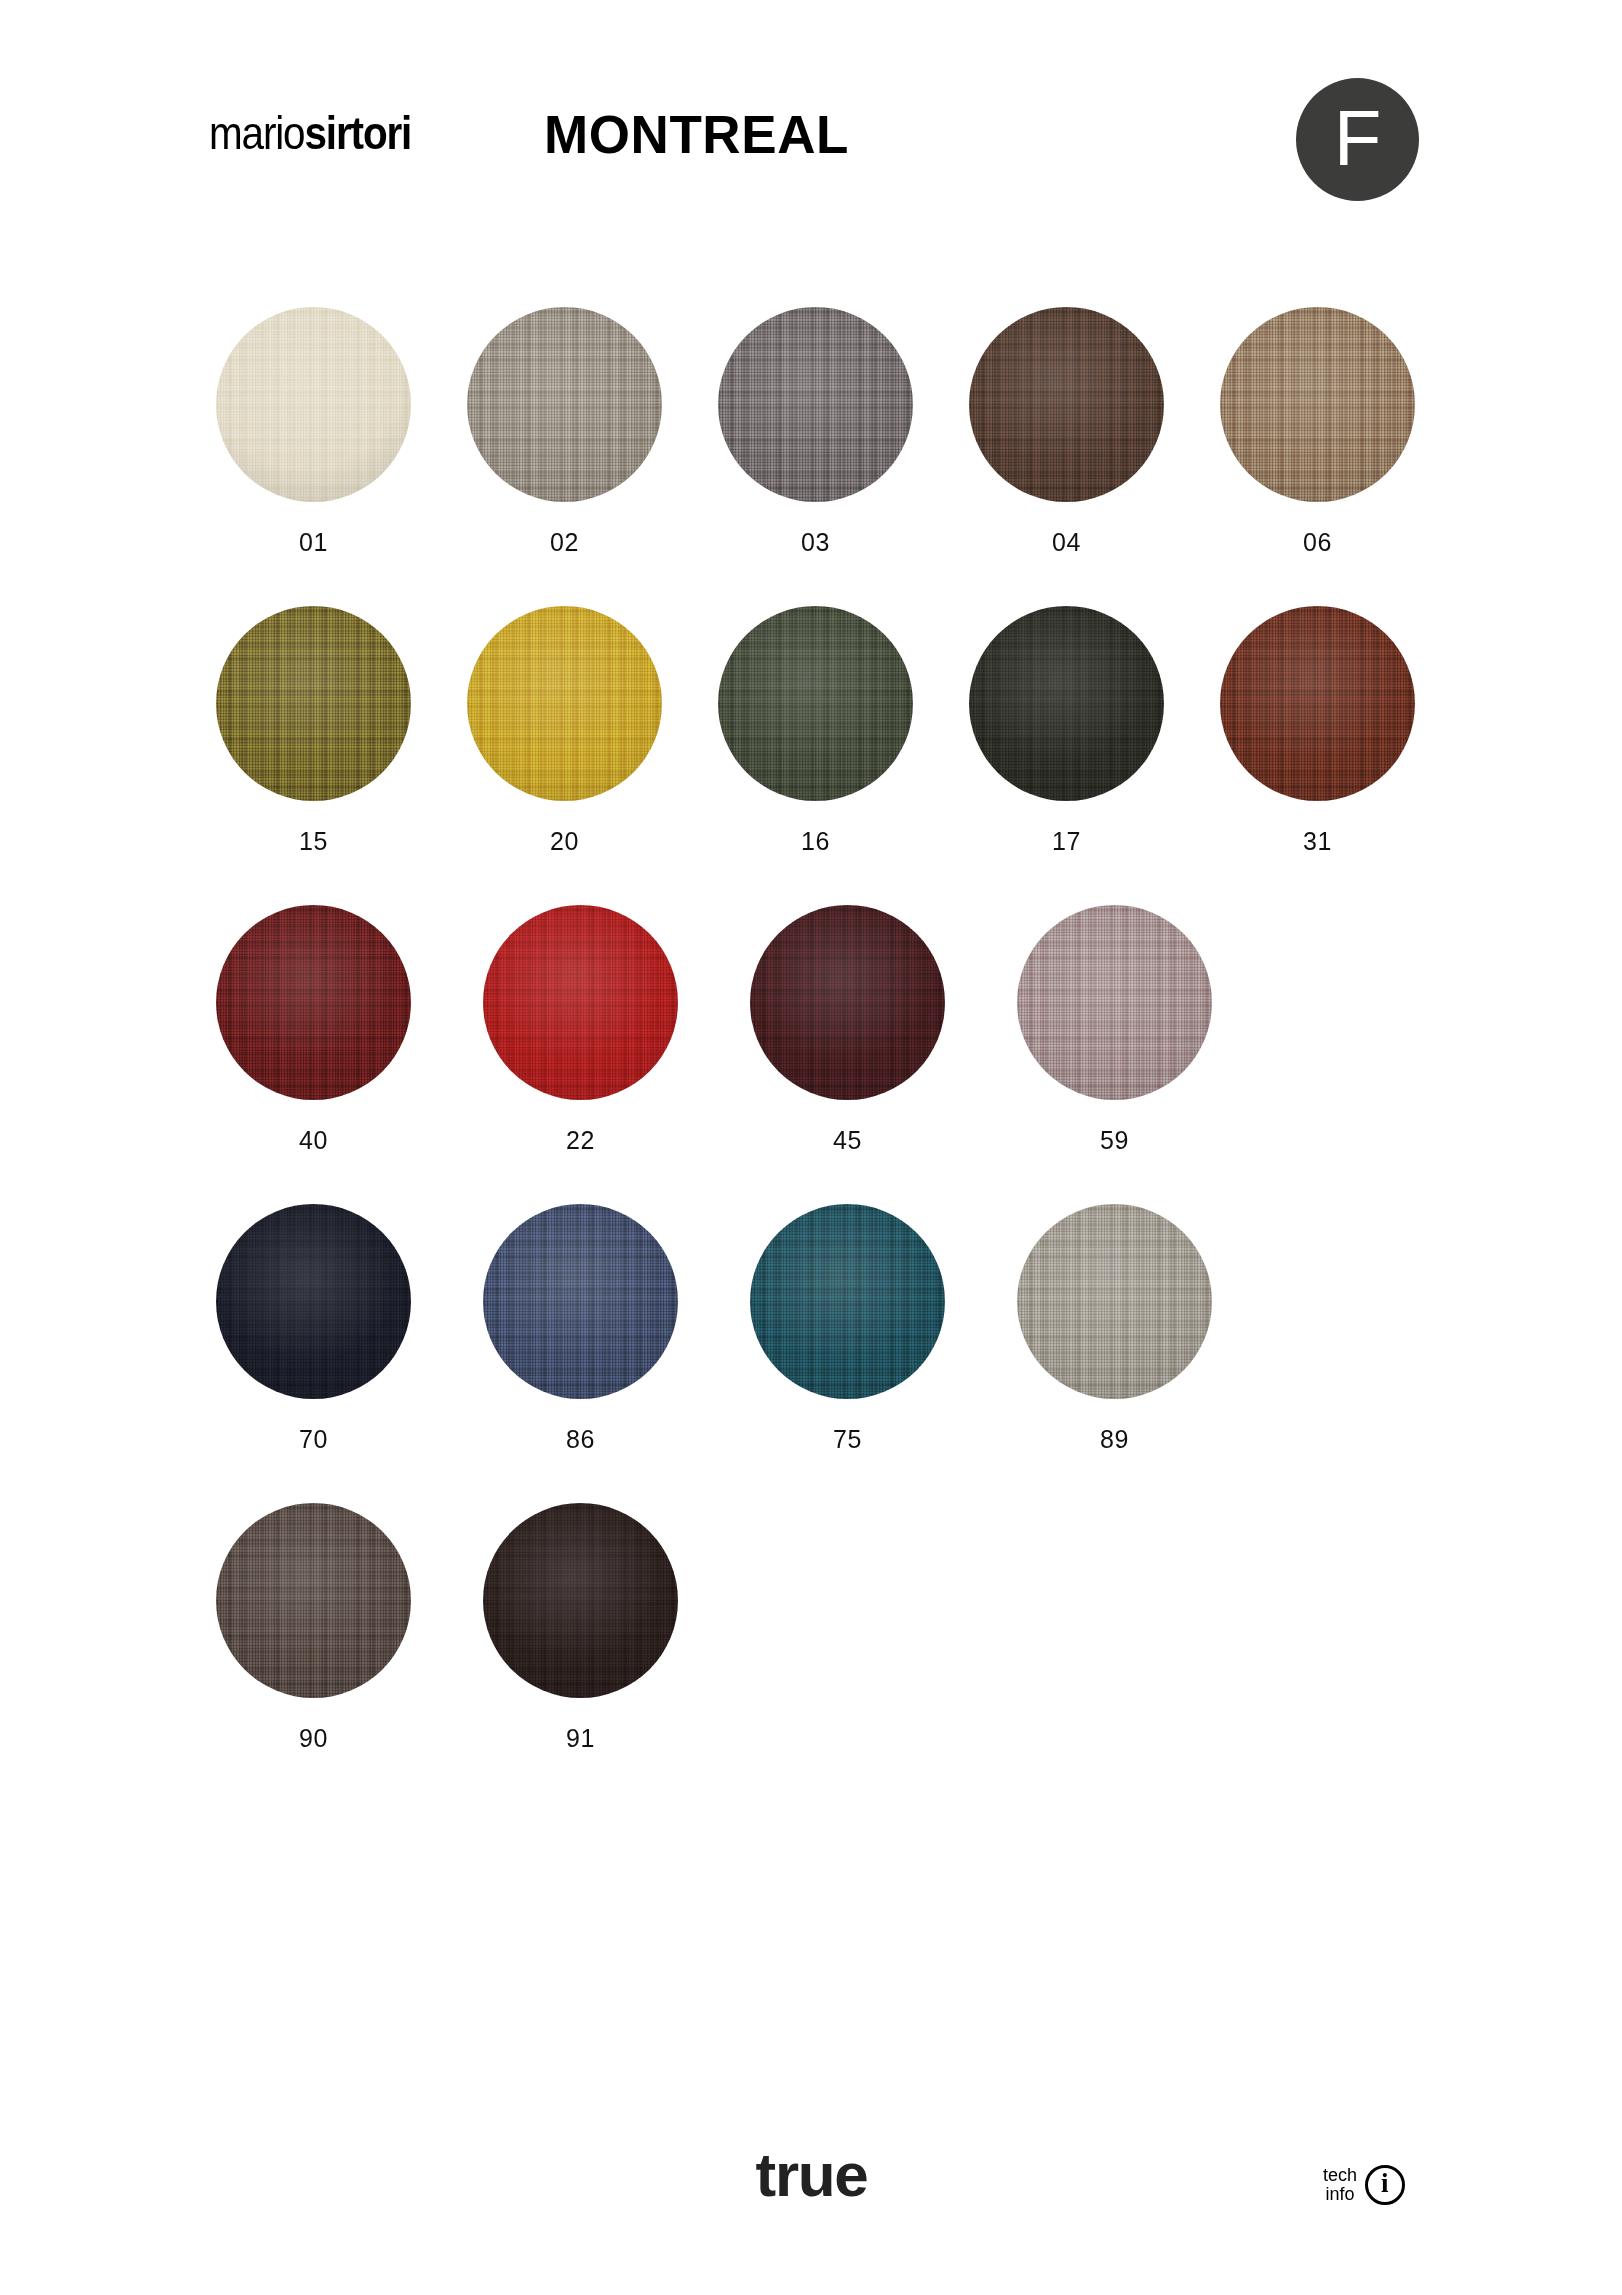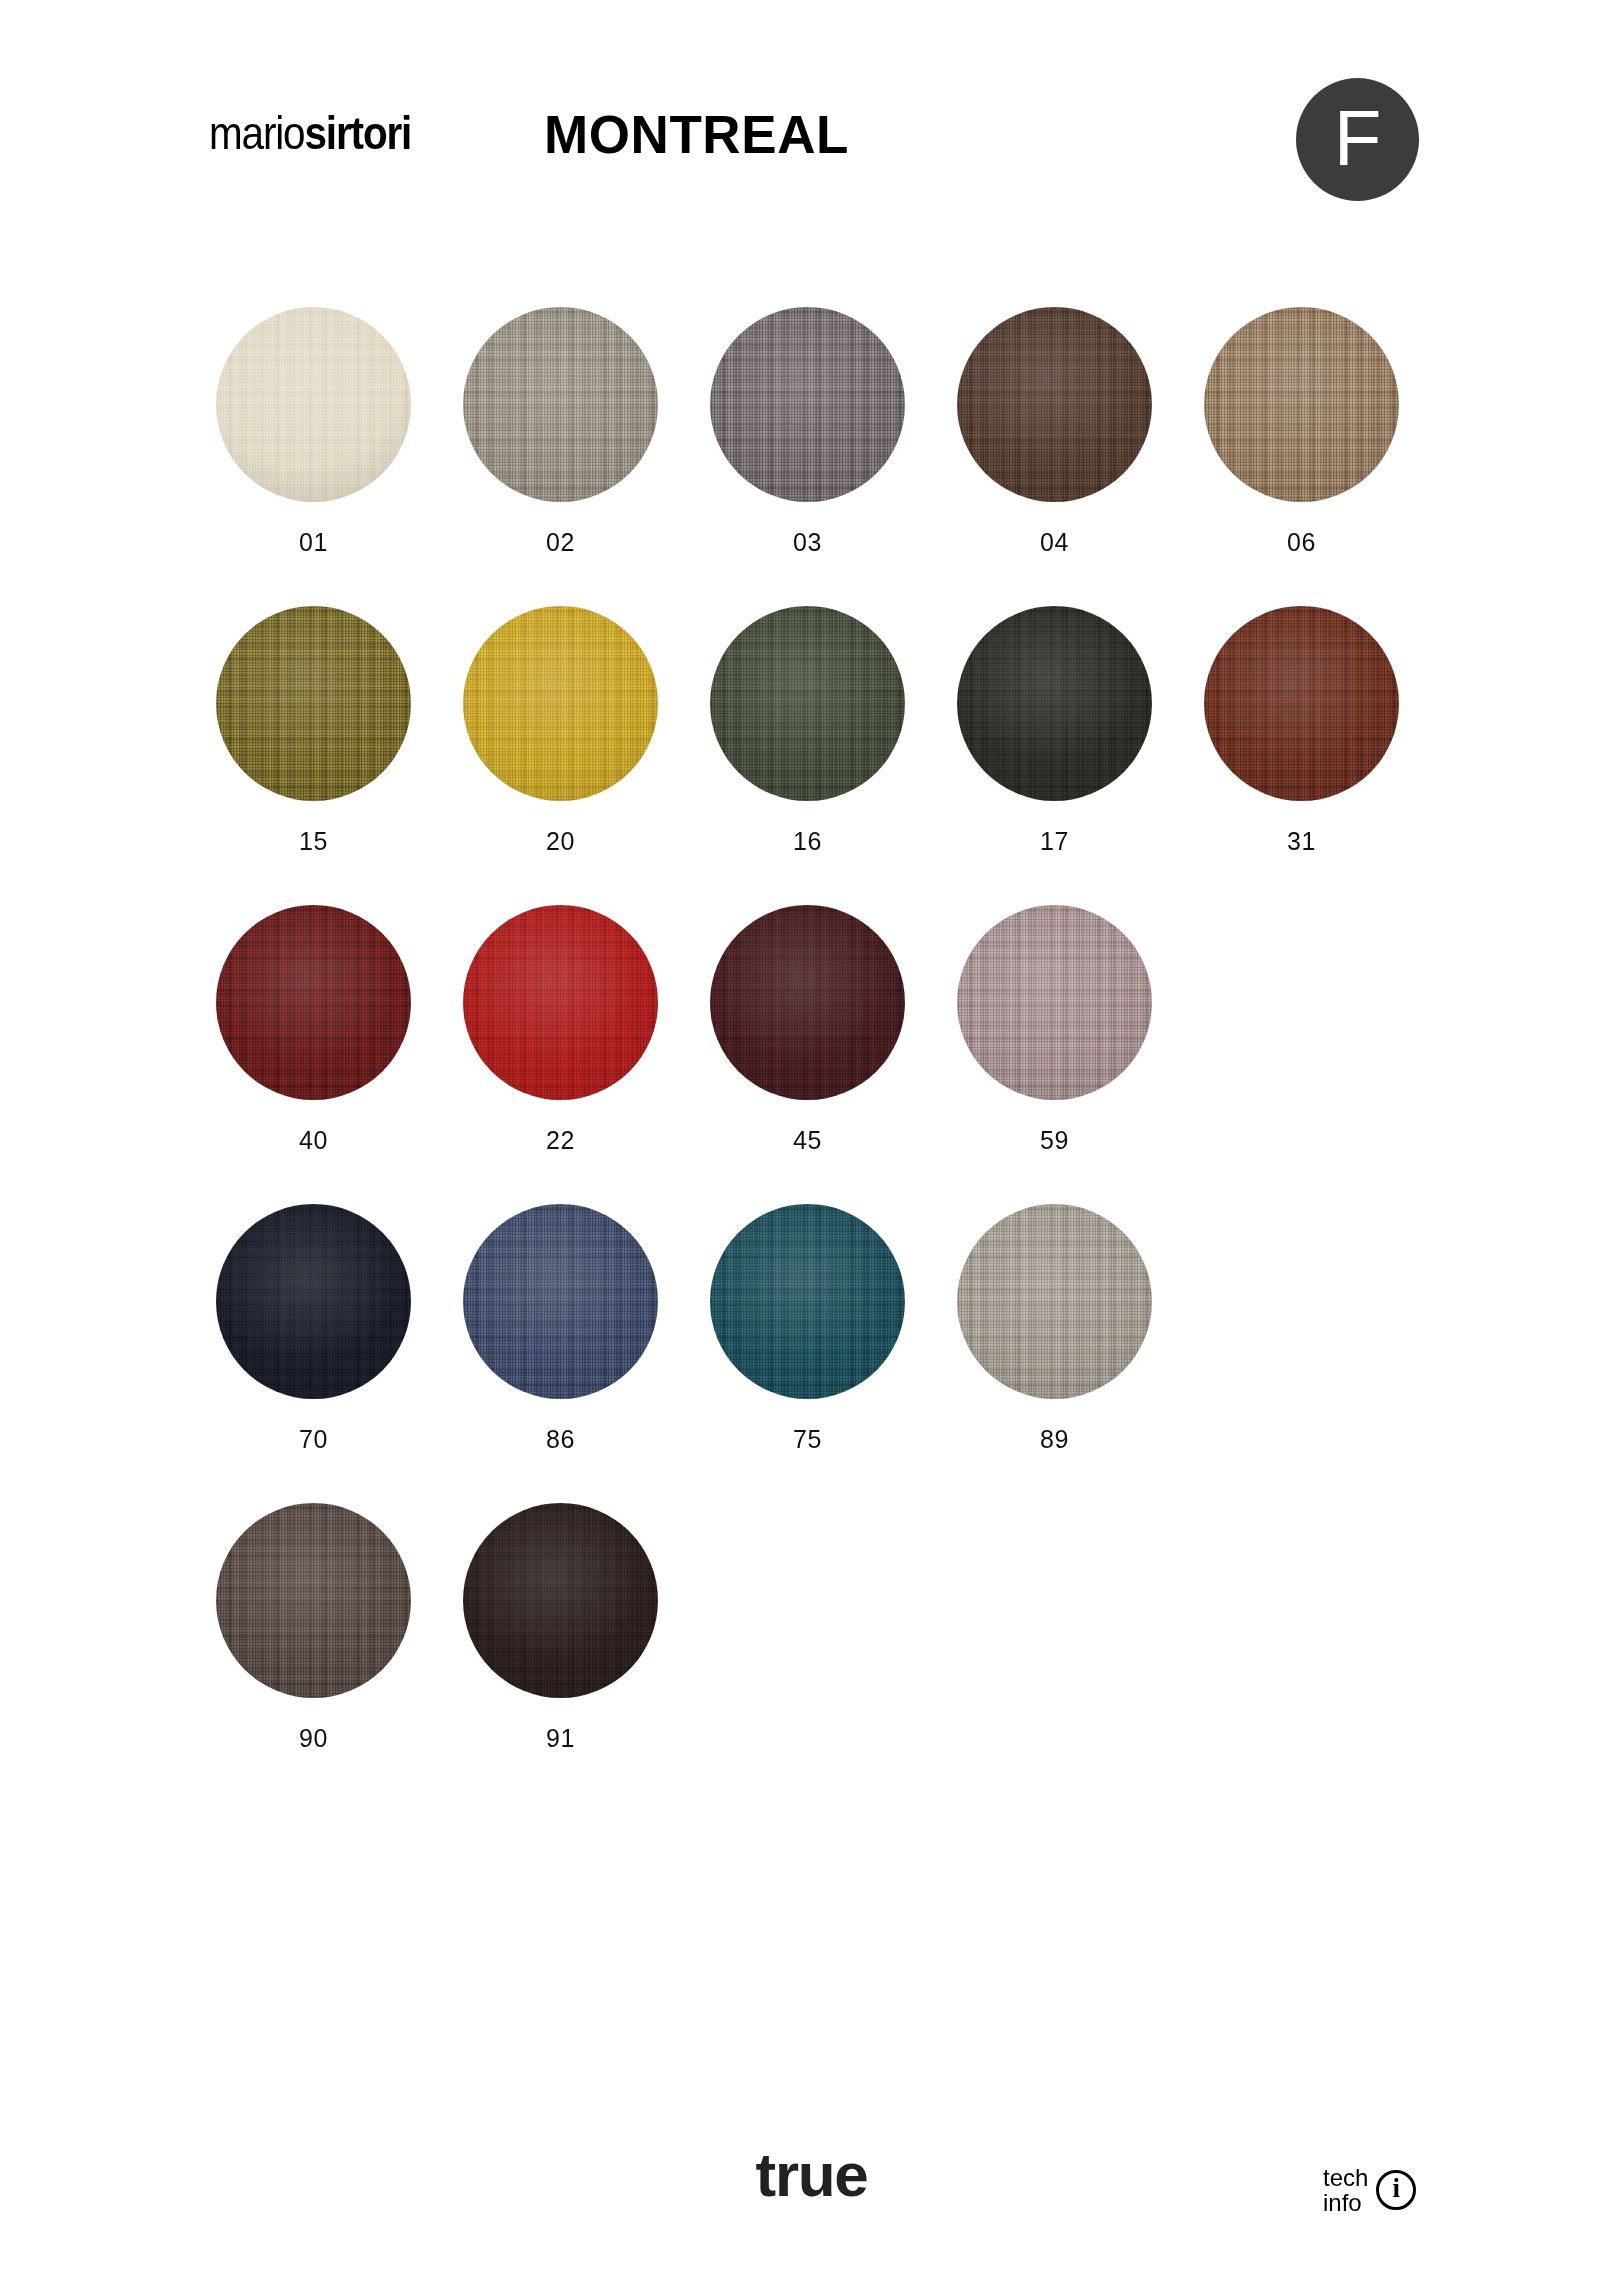--- a/index.html
+++ b/index.html
@@ -77,20 +77,21 @@
   
   #swatch-grid {
     position: absolute;
     left: 216px;
     top: 307px;
     width: 1235px;
   }
   .swatch-row {
     display: flex;
     height: 299px;
+    gap: 20px;
   }
   .swatch-cell {
     width: 247px;
     display: flex;
     flex-direction: column;
     align-items: flex-start;
   }
   .swatch-disc {
     width: 195px;
     height: 195px;
@@ -163,22 +164,22 @@
   }
   #tech-info {
     position: absolute;
     left: 1323px;
     top: 65px;
     display: flex;
     align-items: center;
     gap: 7.8px;
   }
   #tech-info .ti-text {
-    text-align: left;
-    font-size: 24px;
+    text-align: center;
+    font-size: 18px;
     line-height: 1.05;
     color: #000000;
     font-weight: 400;
   }
   #tech-info .ti-icon {
     width: 40px;
     height: 40px;
     border-radius: 50%;
     border: 3.2px solid #000000;
     display: flex;

